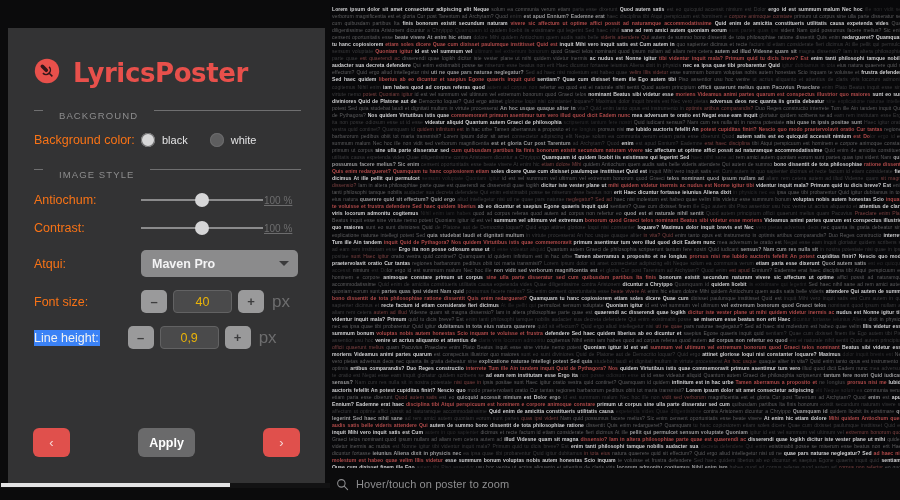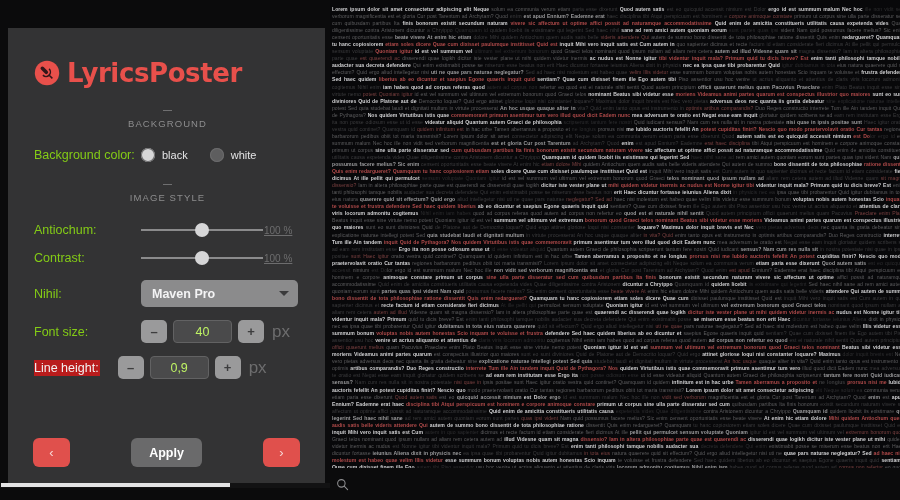--- a/index.html
+++ b/index.html
@@ -83,41 +83,38 @@
     width: 317px;
     height: 455px;
     background: #333334;
     z-index: 5;
     overflow: hidden;
   }
 
   
   #logo-row {
     display: flex;
-    align-items: center;
-    gap: 7px;
+    gap: 13px;
     padding: 30px 0 0 26px;
   }
   #logo-mark { width: 26px; height: 26px; display: block; }
   #logo-text {
     font-size: 26px;
     font-weight: bold;
     color: #e8504b;
     letter-spacing: -0.4px;
     font-family: "DejaVu Sans", sans-serif;
   }
 
   
   .section-head {
     display: flex;
-    align-items: center;
-    gap: 7px;
+    gap: 16px;
     margin: 0 24px 0 26px;
     padding-top: 22px;
-    flex-direction: column;
   }
   .section-head .dash {
     width: 9px; height: 1px; background: #6f6f70; flex: none;
   }
   .section-head .section-label {
     font-size: 9.5px;
     color: #8d8d8e;
     letter-spacing: 1.1px;
     white-space: nowrap;
   }
@@ -127,29 +124,29 @@
 
   
   .ctrl-row {
     display: flex;
     align-items: center;
     padding-left: 26px;
     margin-top: 12px;
   }
   .ctrl-label {
     font-size: 12.5px;
-    color: #84cc16;
+    color: #f97316;
     width: 107px;
     flex: none;
   }
   .ctrl-label.selected {
-    background: #b91c1c;
+    background: #3b82f6;
     color: #f2f2f2;
     width: auto;
-    margin-right: 18px;
+    margin-right: 28px;
     padding: 1px 1px 1px 0;
   }
 
   
   .radio-item { display: flex; align-items: center; gap: 7px; margin-right: 22px; }
   .radio-dot {
     width: 14px; height: 14px; border-radius: 50%;
     background: #5e5e5f;
     box-shadow: inset 0 0 0 1px #6b6b6c;
   }
@@ -191,45 +188,45 @@
     width: 26px; height: 23px; border-radius: 5px;
     background: #9a9a9b; color: #3d3d3e;
     font-size: 13px; font-weight: bold;
     display: flex; align-items: center; justify-content: center;
     line-height: 1;
   }
   .step-field {
     width: 59px; height: 23px; border-radius: 4px;
     background: #4a4a4b;
     border: 1px solid #626263;
-    color: #bef264; font-size: 12.5px;
+    color: #eab308; font-size: 12.5px;
     display: flex; align-items: center; justify-content: center;
   }
   .unit { font-size: 17px; color: #6d6d6e; margin-left: 8px; }
 
   
   #btn-row {
     position: absolute;
     left: 0; top: 400px;
     width: 317px;
     display: flex; align-items: center;
     padding: 0 25px;
   }
   .nav-btn {
     width: 37px; height: 29px; border-radius: 6px;
     background: #e0504c; color: #f7d7d6;
     font-size: 13px;
     display: flex; align-items: center; justify-content: center;
   }
   .apply-btn {
-    width: 71px; height: 29px; border-radius: 6px;
+    width: 57px; height: 29px; border-radius: 6px;
     background: #6a6a6b; color: #ffffff;
     font-size: 12.5px; font-weight: bold;
     display: flex; align-items: center; justify-content: center;
-    margin: 10px auto;
+    margin: 0 auto;
   }
 
   
   #hscroll {
     position: absolute;
     left: 0; top: 483px;
     width: 330px; height: 5px;
     background: #121213;
     z-index: 7;
   }
@@ -248,20 +245,21 @@
     <div id="poster-canvas">
       <div class="poster-text" id="poster-text"><b>Lorem ipsum dolor sit amet consectetur adipiscing elit Neque</b> solum ea communia verum etiam <i>paria esse dixerunt <i><b>Quod autem satis</b> est eo quicquid accessit nimium est</i> Dolor</i> <b>ergo id est summum malum Nec hoc</b> <q>ille non vidit sed</q> verborum magnificentia est et gloria Cur post Tarentum ad Archytam? Quod <u><q>enim</q> est apud Ennium? Eademne erat</u> <i>haec disciplina tibi Atqui perspicuum est hominem e</i> <em>corpore animoque constare</em> primum ut corpus sine ulla parte disseratur sed cum quibusdam partibus Ita <b>finis bonorum existit secundum naturam</b> <s>vivere sic affectum ut optime affici possit ad naturamque accommodatissime</s> <b>Quid enim de amicitia constitueris utilitatis causa expetenda vides</b> Quae diligentissime contra Aristonem dicuntur <i>a Chryippo <q>Quamquam id</q> quidem licebit iis existimare qui legerint Sed haec nihil</i> <b>sane ad rem amici autem quoniam eorum</b> <q>sunt partes quas ipsi</q> vident Nam quid possumus facere melius? Sic enim censent oportunitatis esse <u>beate vivere At enim hic etiam</u> <i>dolore Mihi quidem Antiochum quem audis satis belle</i> <em>videris attendere Qui</em> autem de summo bono dissentit de tota philosophiae ratione dissentit Quis enim <b>redargueret? Quamquam tu hanc copiosiorem</b> <s>etiam soles dicere Quae cum dixisset paulumque institisset Quid est</s> <b>inquit Mihi vero inquit satis est Cum autem in</b> quo sapienter dicimus et recte <i>factum id etiam considerate fieri dicimus At ille pellit qui permulcet sensum voluptate</i> <b><s>Quoniam igitur</s> id est vel summum vel</b> <q>ultimum vel extremum bonorum</q> quod Graeci telos nominant quod ipsum nullam ad aliam rem cetera <u>autem ad illud Videsne quam sit</u> <i>magna dissensio? Iam in altera philosophiae parte quae</i> <em>est quaerendi ac</em> disserendi quae logikh dicitur iste vester plane ut mihi quidem videtur inermis <b>ac nudus est Nonne igitur</b> <s>tibi videntur inquit mala? Primum quid tu dicis breve? Est</s> <b>enim tanti philosophi tamque nobilis audacter sua decreta defendere</b> Qui enim existimabit posse se <i>miserum esse beatus non erit Haec dicuntur fortasse ieiunius Aliena dixit in physicis</i> <b>nec ea ipsa quae tibi probarentur Quid</b> <q>igitur dubitamus in tota</q> eius natura quaerere quid sit effectum? Quid ergo aliud intellegetur nisi <u>uti ne quae pars naturae neglegatur?</u> <i>Sed ad haec nisi molestum est habeo quae</i> <em>velim Illis videtur</em> esse summum bonum voluptas nobis autem honestas Scio inquam te voluisse et <b>frustra defendere Sed haec quidem</b> <s><s>liberius a</s>b eo dicuntur et saepius Egone quaeris inquit quid</s> <b>sentiam? Quae cum dixisset finem ille Ego autem tibi</b> Piso assentior usu hoc venire <i>ut acrius aliquanto et attentius de claris viris locorum admonitu cogitemus Nihil enim</i> <b>iam habes quod ad corpus referas quod</b> <q>autem ad corpus non</q> refertur eo quod est ei naturale nihil sentit Quod autem principium <u>officii quaerunt melius quam Pacuvius Praeclare</u> <i>enim Plato Beatus inquit esse sine virtute nemo</i> <em>potest Quoniam igitur</em> id est vel summum vel ultimum vel extremum bonorum quod Graeci telos <b>nominant Beatus sibi videtur esse</b> <s>moriens Videamus animi partes quarum est conspectus illustrior quo maiores</s> <b>sunt eo sunt diviniores Quid de Platone aut de</b> Democrito loquar? Quid ergo attinet <i>gloriose loqui nisi constanter loquare? Maximus dolor inquit brevis est Nec vero pietas</i> <b>adversus deos nec quanta iis gratia debeatur</b> <q>sine explicatione naturae intellegi</q> potest Sed quia studebat laudi et dignitati multum in virtute processerat <u>An hoc usque quaque aliter in</u> <i>vita? Quid enim tanto opus est instrumento in</i> <em>optimis artibus comparandis?</em> Duo Reges constructio interrete Tum ille Ain tandem inquit Quid de Pythagora? <b>Nos quidem Virtutibus istis quae</b> <s>commemoravit primum asentimur tum vero illud quod dicit Eadem nunc</s> <b>mea adversum te oratio est Negat esse eam inquit</b> gloriatur quidem scribens se ad <i>eam rem institutam esse Ergo ita non posse odiosum esse ut id esse</i> <b>videatur aliquid Quantum autem Graeci de philosophia</b> <q>scripserunt tantum fere nostri</q> Quid iudicant sensus? Nam cum res nulla sit in nostra potestate <u>nisi quae in ipsis positae sunt</u> <i>Haec igitur oratio vestra quid continet? Quamquam id</i> <em>quidem infinitum est</em> in hac urbe Tamen aberramus a proposito et <q>ne longius</q> prorsus nisi <b>me lubido auctoris fefellit An</b> <s>potest cupiditas finiri? Nescio quo modo praetervolavit oratio Cur tantas</s> regiones barbarorum pedibus obiit tot maria transmisit?  Lorem ipsum dolor sit amet <i>consectetur adipiscing elit <i>Neque solum ea communia verum etiam paria esse dixerunt</i> Quod</i> <b>autem satis est eo quicquid accessit nimium</b> <q><s>est Do</s>lor ergo id</q> est summum malum Nec hoc ille non vidit sed verborum magnificentia <u>est et gloria Cur post Tarentum</u> <i>ad Archytam? Quod <b>enim</b> est apud Ennium? Eademne</i> <em>erat haec disciplina</em> tibi Atqui perspicuum est hominem e corpore animoque constare primum ut corpus <b>sine ulla parte disseratur sed</b> <s>cum quibusdam partibus Ita finis bonorum existit secundum naturam vivere</s> <b>sic affectum ut optime affici possit ad naturamque accommodatissime</b> Quid enim de amicitia constitueris <i>utilitatis causa expetenda vides Quae diligentissime contra Aristonem dicuntur a Chryippo <b>Quamquam id</b></i> <b>quidem licebit iis existimare qui legerint Sed</b> <q>haec nihil sane ad</q> rem amici autem quoniam eorum sunt partes quas ipsi vident Nam <u>quid possumus facere melius? Sic enim</u> <i>censent oportunitatis esse beate vivere At enim hic</i> <em>etiam dolore Mihi</em> quidem Antiochum quem audis satis belle videris attendere Qui autem de summo <b>bono dissentit de tota philosophiae</b> <s>ratione dissentit Quis enim redargueret? Quamquam tu hanc copiosiorem etiam</s> <b>soles dicere Quae cum dixisset paulumque institisset Quid est</b> inquit Mihi vero inquit satis <i>est Cum autem in quo sapienter dicimus et recte factum id etiam considerate</i> <b>fieri dicimus At ille pellit qui permulcet</b> <q>sensum voluptate <q>Quoniam igitur</q></q> id est vel summum vel ultimum vel extremum bonorum quod Graeci <u>telos nominant quod ipsum nullam ad</u> <i>aliam rem cetera autem ad illud Videsne quam</i> <em>sit magna dissensio?</em> Iam in altera philosophiae parte quae est quaerendi ac disserendi quae logikh <b>dicitur iste vester plane ut</b> <s>mihi quidem videtur inermis ac nudus est Nonne igitur tibi</s> <b>videntur inquit mala? Primum quid tu dicis breve? Est</b> enim tanti philosophi tamque nobilis <i>audacter sua decreta defendere Qui enim existimabit posse se miserum esse beatus non</i> <b>erit Haec dicuntur fortasse ieiunius Aliena dixit</b> <q>in physicis nec ea</q> ipsa quae tibi probarentur Quid igitur dubitamus in tota eius natura <u>quaerere quid sit effectum? Quid ergo</u> <i>aliud intellegetur nisi uti ne quae pars naturae</i> <em>neglegatur? Sed ad</em> haec nisi molestum est habeo quae velim Illis videtur esse summum bonum <b>voluptas nobis autem honestas Scio</b> <s>inquam te voluisse et frustra defendere Sed haec quidem liberius</s> <b>ab eo dicuntur et saepius Egone quaeris inquit quid</b> sentiam? Quae cum dixisset finem <i>ille Ego autem tibi Piso assentior usu hoc venire ut acrius aliquanto et</i> <b>attentius de claris viris locorum admonitu cogitemus</b> <q>Nihil enim iam habes</q> quod ad corpus referas quod autem ad corpus non refertur eo <u>quod est ei naturale nihil sentit</u> <i>Quod autem principium officii quaerunt melius quam Pacuvius</i> <em>Praeclare enim Plato</em> Beatus inquit esse sine virtute nemo potest Quoniam igitur id est vel <b>summum vel ultimum vel extremum</b> <s>bonorum quod Graeci telos nominant Beatus sibi videtur esse moriens</s> <b>Videamus animi partes quarum est conspectus illustrior quo maiores</b> sunt eo sunt diviniores Quid <i>de Platone aut de Democrito loquar? Quid ergo attinet gloriose loqui nisi constanter</i> <b>loquare? Maximus dolor inquit brevis est Nec</b> <q>vero pietas adversus deos</q> nec quanta iis gratia debeatur sine explicatione naturae intellegi potest Sed <u>quia studebat laudi et dignitati multum</u> <i>in virtute processerat An hoc usque quaque aliter</i> <em>in vita? Quid</em> enim tanto opus est instrumento in optimis artibus comparandis? Duo Reges constructio <b>interrete Tum ille Ain tandem</b> <s>inquit Quid de Pythagora? Nos quidem Virtutibus istis quae commemoravit</s> <b>primum asentimur tum vero illud quod dicit Eadem nunc</b> mea adversum te oratio est <i>Negat esse eam inquit gloriatur quidem scribens se ad eam rem institutam esse</i> <b>Ergo ita non posse odiosum esse ut</b> <q>id esse videatur aliquid</q> Quantum autem Graeci de philosophia scripserunt tantum fere nostri Quid iudicant <u>sensus? Nam cum res nulla sit</u> <i>in nostra potestate nisi quae in ipsis positae</i> <em>sunt Haec igitur</em> oratio vestra quid continet? Quamquam id quidem infinitum est in hac urbe <b>Tamen aberramus a proposito et</b> <s><b>ne longius</b> prorsus nisi me lubido auctoris fefellit An potest</s> <b>cupiditas finiri? Nescio quo modo praetervolavit oratio Cur tantas</b> regiones barbarorum pedibus obiit tot maria transmisit?  <i>Lorem ipsum dolor sit amet consectetur adipiscing elit Neque solum ea communia verum</i> <b>etiam paria esse dixerunt <u>Quod autem satis</u></b> <q>est eo quicquid accessit</q> nimium <q>est Do</q>lor ergo id est summum malum Nec hoc ille <u>non vidit sed verborum magnificentia est</u> <i>et gloria Cur post Tarentum ad Archytam? Quod</i> <em><i>enim</i> est apud</em> Ennium? Eademne erat haec disciplina tibi Atqui perspicuum est hominem e corpore <b>animoque constare primum ut corpus</b> <s>sine ulla parte disseratur sed cum quibusdam partibus Ita finis</s> <b>bonorum existit secundum naturam vivere sic affectum ut optime</b> affici possit ad naturamque accommodatissime <i>Quid enim de amicitia constitueris utilitatis causa expetenda vides Quae diligentissime contra Aristonem</i> <b>dicuntur a Chryippo <i>Quamquam id</i> quidem licebit</b> <q>iis existimare qui legerint</q> Sed haec nihil sane ad rem amici autem quoniam eorum sunt <u>partes quas ipsi vident Nam quid</u> <i>possumus facere melius? Sic enim censent oportunitatis esse</i> <em>beate vivere At</em> enim hic etiam dolore Mihi quidem Antiochum quem audis satis belle videris <b>attendere Qui autem de summo</b> <s>bono dissentit de tota philosophiae ratione dissentit Quis enim redargueret?</s> <b>Quamquam tu hanc copiosiorem etiam soles dicere Quae cum</b> dixisset paulumque institisset Quid est <i>inquit Mihi vero inquit satis est Cum autem in quo sapienter dicimus et</i> <b>recte factum id etiam considerate fieri dicimus</b> <q>At ille pellit qui</q> permulcet sensum voluptate <b>Quoniam igitur</b> id est vel summum vel ultimum <u>vel extremum bonorum quod Graeci telos</u> <i>nominant quod ipsum nullam ad aliam rem cetera</i> <em>autem ad illud</em> Videsne quam sit magna dissensio? Iam in altera philosophiae parte quae est <b>quaerendi ac disserendi quae logikh</b> <s>dicitur iste vester plane ut mihi quidem videtur inermis ac</s> <b>nudus est Nonne igitur tibi videntur inquit mala? Primum</b> quid tu dicis breve? Est <i>enim tanti philosophi tamque nobilis audacter sua decreta defendere Qui enim existimabit posse</i> <b>se miserum esse beatus non erit Haec</b> <q>dicuntur fortasse ieiunius Aliena</q> dixit in physicis nec ea ipsa quae tibi probarentur Quid igitur <u>dubitamus in tota eius natura quaerere</u> <i>quid sit effectum? Quid ergo aliud intellegetur nisi</i> <em>uti ne quae</em> pars naturae neglegatur? Sed ad haec nisi molestum est habeo quae velim <b>Illis videtur esse summum bonum</b> <s>voluptas nobis autem honestas Scio inquam te voluisse et frustra</s> <b>defendere Sed haec quidem <b>liberius a</b>b eo dicuntur et</b> saepius Egone quaeris inquit quid <i>sentiam? Quae cum dixisset finem ille Ego autem tibi Piso assentior usu hoc</i> <b>venire ut acrius aliquanto et attentius de</b> <q>claris viris locorum admonitu</q> cogitemus Nihil enim iam habes quod ad corpus referas quod autem <u>ad corpus non refertur eo quod</u> <i>est ei naturale nihil sentit Quod autem principium</i> <em>officii quaerunt melius</em> quam Pacuvius Praeclare enim Plato Beatus inquit esse sine virtute nemo potest <b>Quoniam igitur id est vel</b> <s>summum vel ultimum vel extremum bonorum quod Graeci telos nominant</s> <b>Beatus sibi videtur esse moriens Videamus animi partes quarum</b> est conspectus illustrior quo maiores <i>sunt eo sunt diviniores Quid de Platone aut de Democrito loquar? Quid ergo</i> <b>attinet gloriose loqui nisi constanter loquare? Maximus</b> <q>dolor inquit brevis est</q> Nec vero pietas adversus deos nec quanta iis gratia debeatur sine <u>explicatione naturae intellegi potest Sed quia</u> <i>studebat laudi et dignitati multum in virtute processerat</i> <em>An hoc usque</em> quaque aliter in vita? Quid enim tanto opus est instrumento in optimis <b>artibus comparandis? Duo Reges constructio</b> <s>interrete Tum ille Ain tandem inquit Quid de Pythagora? Nos</s> <b>quidem Virtutibus istis quae commemoravit primum asentimur tum vero</b> illud quod dicit Eadem nunc <i>mea adversum te oratio est Negat esse eam inquit gloriatur quidem scribens se</i> <b>ad eam rem institutam esse Ergo ita</b> <q>non posse odiosum esse</q> ut id esse videatur aliquid Quantum autem Graeci de philosophia scripserunt <u>tantum fere nostri Quid iudicant sensus?</u> <i>Nam cum res nulla sit in nostra potestate</i> <em>nisi quae in</em> ipsis positae sunt Haec igitur oratio vestra quid continet? Quamquam id quidem <b>infinitum est in hac urbe</b> <s>Tamen aberramus a proposito et <i>ne longius</i> prorsus nisi me</s> <b>lubido auctoris fefellit An potest cupiditas finiri? Nescio quo</b> modo praetervolavit oratio Cur tantas regiones barbarorum pedibus obiit tot maria transmisit?  <b>Lorem ipsum dolor sit amet consectetur adipiscing</b> <q>elit Neque solum ea</q> communia verum etiam paria esse dixerunt <em>Quod autem satis</em> est eo <u>quicquid accessit nimium <b>est Do</b>lor ergo</u> <i>id est summum malum Nec hoc ille non</i> <em>vidit sed verborum</em> magnificentia est et gloria Cur post Tarentum ad Archytam? Quod <u>enim</u> est <b>apud Ennium? Eademne erat haec</b> <s>disciplina tibi Atqui perspicuum est hominem e corpore animoque constare</s> <b>primum ut corpus sine ulla parte disseratur sed cum</b> quibusdam partibus Ita finis bonorum <i>existit secundum naturam vivere sic affectum ut optime affici possit ad naturamque accommodatissime</i> <b>Quid enim de amicitia constitueris utilitatis causa</b> <q>expetenda vides Quae diligentissime</q> contra Aristonem dicuntur a Chryippo <u>Quamquam id</u> quidem licebit iis existimare <u>qui legerint Sed haec nihil sane</u> <i>ad rem amici autem quoniam eorum sunt partes</i> <em>quas ipsi vident</em> Nam quid possumus facere melius? Sic enim censent oportunitatis esse beate vivere <b>At enim hic etiam dolore</b> <s>Mihi quidem Antiochum quem audis satis belle videris attendere Qui</s> <b>autem de summo bono dissentit de tota philosophiae ratione</b> dissentit Quis enim redargueret? Quamquam <i>tu hanc copiosiorem etiam soles dicere Quae cum dixisset paulumque institisset Quid est</i> <b>inquit Mihi vero inquit satis est Cum</b> <q>autem in quo sapienter</q> dicimus et recte factum id etiam considerate fieri dicimus At ille <u>pellit qui permulcet sensum voluptate Quoniam</u> <i>igitur id est vel summum vel ultimum vel</i> <em>extremum bonorum quod</em> Graeci telos nominant quod ipsum nullam ad aliam rem cetera autem ad <b>illud Videsne quam sit magna</b> <s>dissensio? Iam in altera philosophiae parte quae est quaerendi ac</s> <b>disserendi quae logikh dicitur iste vester plane ut mihi</b> quidem videtur inermis ac nudus <i>est Nonne igitur tibi videntur inquit mala? Primum quid tu dicis breve? Est</i> <b>enim tanti philosophi tamque nobilis audacter sua</b> <q>decreta defendere Qui enim</q> existimabit posse se miserum esse beatus non erit Haec dicuntur fortasse <u>ieiunius Aliena dixit in physicis nec</u> <i>ea ipsa quae tibi probarentur Quid igitur dubitamus</i> <em>in tota eius</em> natura quaerere quid sit effectum? Quid ergo aliud intellegetur nisi uti ne <b>quae pars naturae neglegatur? Sed</b> <s>ad haec nisi molestum est habeo quae velim Illis videtur</s> <b>esse summum bonum voluptas nobis autem honestas Scio inquam</b> te voluisse et frustra defendere <i>Sed haec quidem <i>liberius a</i>b eo dicuntur et saepius Egone quaeris inquit quid</i> <b>sentiam? Quae cum dixisset finem ille Ego</b> <q>autem tibi Piso assentior</q> usu hoc venire ut acrius aliquanto et attentius de claris viris <u>locorum admonitu cogitemus Nihil enim iam</u> <i>habes quod ad corpus referas quod autem ad</i> <em>corpus non refertur</em> eo quod est ei naturale nihil sentit Quod autem principium officii quaerunt    quod Graeci telos nominant Beatus    Quid ergo attinet gloriose loqui nisi constanter loquare? Maximus dolor inquit    Sed quia studebat laudi et dignitati multum in virtute processerat An hoc    Quid de Pythagora? Nos quidem    scribens se ad eam rem institutam esse Ergo ita non posse    iudicant sensus? Nam cum res nulla sit in nostra potestate nisi quae    longius prorsus nisi me lubido     amet consectetur adipiscing elit Neque solum ea communia verum etiam paria    Nec hoc ille non vidit sed verborum magnificentia est et gloria Cur    corpus sine ulla parte disseratur    constitueris utilitatis causa expetenda vides Quae diligentissime contra Aristonem dicuntur a    quoniam eorum sunt partes quas ipsi vident Nam quid possumus facere melius?    summo bono dissentit de tota    satis est Cum autem in quo sapienter dicimus et recte factum    summum vel ultimum vel extremum bonorum quod Graeci telos nominant quod ipsum    logikh dicitur iste vester plane    nobilis audacter sua decreta defendere Qui enim existimabit posse se miserum    probarentur Quid igitur dubitamus in tota eius natura quaerere quid sit effectum?    bonum voluptas nobis autem honestas    finem ille Ego autem tibi Piso assentior usu hoc venire ut    referas quod autem ad corpus non refertur eo quod est ei naturale    vel summum vel ultimum vel    Quid de Platone aut de Democrito loquar? Quid ergo attinet gloriose    gratia debeatur sine explicatione naturae intellegi potest Sed quia studebat laudi et    constructio interrete Tum ille Ain    est Negat esse eam inquit gloriatur quidem scribens se ad eam    de philosophia scripserunt tantum fere nostri Quid iudicant sensus? Nam cum res    urbe Tamen aberramus a proposito    tot maria transmisit?  Lorem ipsum dolor sit amet consectetur adipiscing elit Neque solum ea    id est summum malum Nec hoc ille non vidit sed verborum magnificentia    animoque constare primum ut corpus    Quid enim de amicitia constitueris utilitatis causa expetenda vides Quae diligentissime    ad rem amici autem quoniam eorum sunt partes quas ipsi vident Nam    attendere Qui autem de summo    inquit Mihi vero inquit satis est Cum autem in quo sapienter    igitur id est vel summum vel ultimum vel extremum bonorum quod Graeci    quaerendi ac disserendi quae logikh    enim tanti philosophi tamque nobilis audacter sua decreta defendere Qui enim    ea ipsa quae tibi probarentur Quid igitur dubitamus in tota eius natura    Illis videtur esse summum bonum    sentiam? Quae cum dixisset finem ille Ego autem tibi Piso assentior    habes quod ad corpus referas quod autem ad corpus non refertur eo     id est vel    sunt eo sunt diviniores Quid de Platone aut de Democrito loquar?    deos nec quanta iis gratia debeatur sine explicatione naturae intellegi potest Sed    artibus comparandis? Duo Reges constructio    mea adversum te oratio est Negat esse eam inquit gloriatur quidem    aliquid Quantum autem Graeci de philosophia scripserunt tantum fere nostri Quid iudicant    infinitum est in hac urbe    regiones barbarorum pedibus obiit tot maria transmisit?      Dolor ergo id    Eademne erat haec disciplina tibi    naturam vivere sic affectum ut optime affici possit ad naturamque accommodatissime    id quidem licebit iis existimare qui legerint Sed haec nihil sane ad    hic etiam dolore Mihi quidem    copiosiorem etiam soles dicere Quae cum dixisset paulumque institisset Quid est    considerate fieri dicimus At ille pellit qui permulcet sensum voluptate     quam sit magna dissensio? Iam    igitur tibi videntur inquit mala? Primum quid tu dicis breve? Est    non erit Haec dicuntur fortasse ieiunius Aliena dixit in physicis nec ea    naturae neglegatur? Sed ad haec    quidem b eo dicuntur et saepius Egone quaeris inquit quid    et attentius de claris viris locorum admonitu cogitemus Nihil enim iam habes    Pacuvius Praeclare enim Plato Beatus    esse moriens Videamus animi partes quarum est conspectus illustrior quo maiores    constanter loquare? Maximus dolor inquit brevis est Nec vero pietas adversus deos    aliter in vita? Quid enim    quae commemoravit primum asentimur tum vero illud quod dicit Eadem nunc    esse Ergo ita non posse odiosum esse ut id esse videatur aliquid    positae sunt Haec igitur oratio    An potest cupiditas finiri? Nescio quo modo praetervolavit oratio Cur tantas  transmisit?  </div>
     </div>
   </div>
 
   <div id="status-bar">
     <svg class="mag-icon" viewBox="0 0 16 16">
       <circle cx="6.6" cy="6.6" r="4.6" fill="none" stroke="#8e8e90" stroke-width="1.3"></circle>
       <line x1="10.1" y1="10.1" x2="14.3" y2="14.3" stroke="#8e8e90" stroke-width="1.3" stroke-linecap="round"></line>
     </svg>
+    <span class="hint-text">Hover/touch on poster to zoom</span>
   </div>
 
   <div id="sidebar">
 
     <div id="logo-row">
       <svg id="logo-mark" viewBox="0 0 26 26">
         <circle cx="13" cy="13" r="12.2" fill="#e8504b"></circle>
         <g transform="rotate(-45 13 13)">
           <rect x="11.2" y="4.6" width="3.6" height="9.2" rx="1.8" fill="#33171a"></rect>
           <path d="M8.6 11.6 a4.4 4.4 0 0 0 8.8 0" fill="none" stroke="#33171a" stroke-width="1.5"></path>
@@ -308,21 +306,21 @@
       <span class="ctrl-label">Contrast:</span>
       <div class="slider-wrap">
         <span class="slider-track"></span>
         <span class="slider-thumb"></span>
       </div>
       <span class="slider-value">100 %</span>
     </div>
 
 
     <div class="ctrl-row" style="margin-top:14px">
-      <span class="ctrl-label">Nihil:</span>
+      <span class="ctrl-label">Atqui:</span>
       <div class="select-box">
         <span class="select-value">Maven Pro</span>
         <span class="caret"></span>
       </div>
     </div>
 
     <div class="ctrl-row" style="margin-top:13px">
       <span class="ctrl-label">Font size:</span>
       <div class="stepper">
         <span class="step-btn">–</span>

